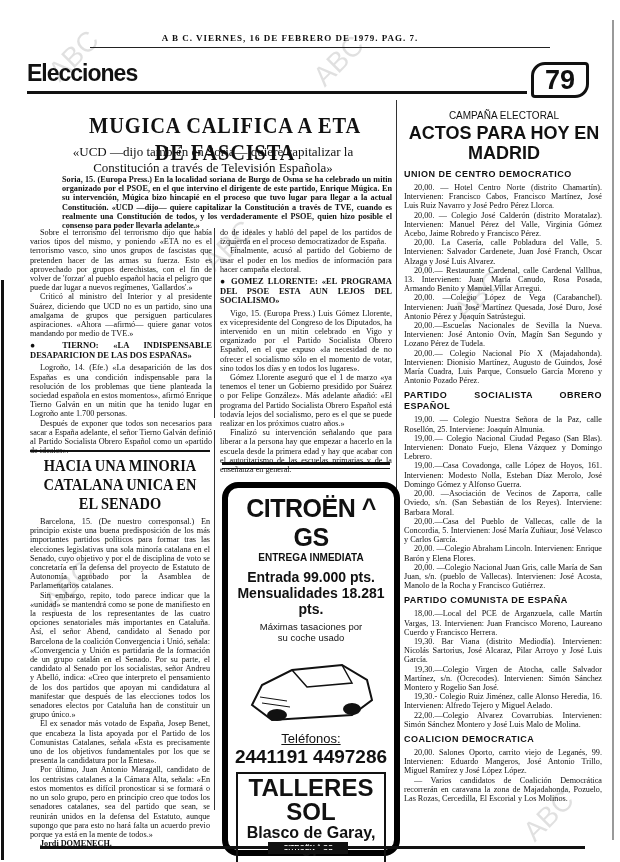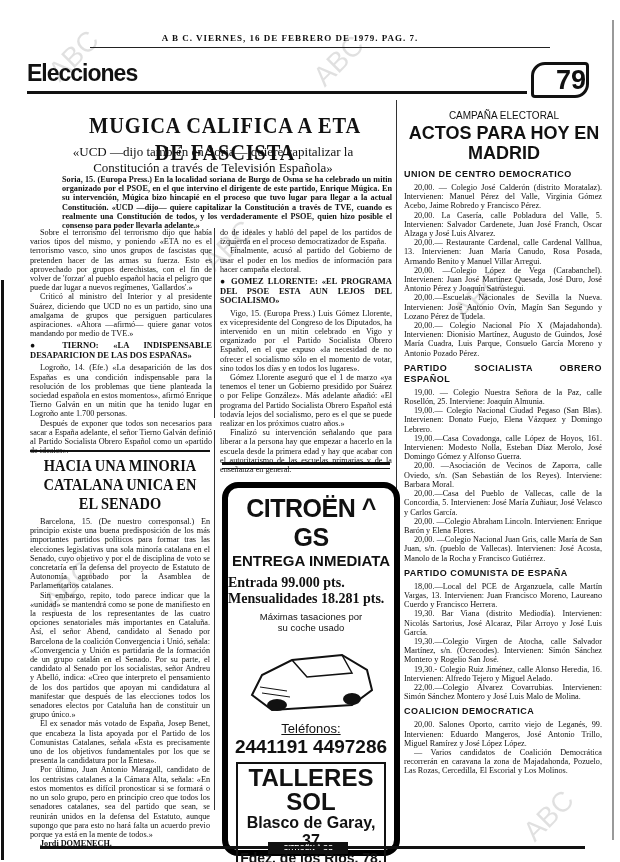--- a/index.html
+++ b/index.html
@@ -2,33 +2,33 @@
 <html><head>
 <meta charset="utf-8">
 <style>
   html,body{margin:0;padding:0;background:#fff;}
   body{width:620px;height:862px;position:relative;overflow:hidden;font-family:"DejaVu Serif",serif;color:#111;}
   .abs{position:absolute;}
   .dateline{left:150px;top:33px;width:280px;font-size:9px;font-weight:bold;letter-spacing:1px;text-align:center;font-family:"Liberation Serif",serif;}
   .rule-top{left:90px;top:47px;width:460px;height:1px;background:#222;}
   .section{left:27px;top:58px;font-family:"Liberation Sans",sans-serif;font-weight:900;font-size:23px;letter-spacing:-1px;line-height:30px;}
   .section-rule{left:27px;top:91px;width:500px;height:3px;background:#111;}
-  .pagenum{left:531px;top:62px;width:52px;height:30px;border:3px solid #111;border-radius:14px 4px 14px 4px;font-family:"Liberation Sans",sans-serif;font-weight:900;font-size:27px;line-height:30px;text-align:right;}
+  .pagenum{left:531px;top:62px;width:52px;height:30px;border:3px solid #111;border-radius:14px 4px 14px 4px;font-family:"Liberation Sans",sans-serif;font-weight:900;font-size:27px;line-height:30px;text-align:center;}
   .vline{background:#333;width:1px;}
   .headline{left:60px;top:112px;width:330px;text-align:center;font-family:"Liberation Serif",serif;font-weight:bold;font-size:24px;letter-spacing:1px;transform:scaleX(0.85);transform-origin:center;}
   .subhead{left:38px;top:144px;width:350px;text-align:center;font-size:13px;line-height:16px;font-family:"Liberation Serif",serif;}
   .lede{left:62px;top:175px;width:330px;font-size:8.2px;line-height:9.2px;font-weight:bold;text-align:justify;font-family:"Liberation Serif",serif;}
   .col{font-size:8.2px;line-height:9.2px;text-align:justify;font-family:"Liberation Serif",serif;}
   .col p{margin:0;text-indent:10px;}
   .subtitle{font-weight:bold;font-size:8.5px;line-height:9.5px;margin:3px 0;font-family:"Liberation Serif",serif;}
   .box-head{text-align:center;font-family:"Liberation Serif",serif;font-weight:bold;font-size:17px;line-height:19px;transform:scaleX(0.85);}
   .ad{left:222px;top:482px;width:166px;height:362px;border:6px solid #000000;border-radius:16px;background:#fff;}
   .ad .brand{font-family:"Liberation Sans",sans-serif;font-weight:900;font-size:25px;text-align:center;margin-top:6px;letter-spacing:-0.5px;}
-  .ad .t2{font-family:"Liberation Sans",sans-serif;font-size:15px;text-align:center;font-weight:bold;}
-  .ad .t3{font-family:Liberation Serif, serif;font-size:14px;font-weight:bold;margin-top:6px;}
+  .ad .t2{font-family:"Liberation Sans",sans-serif;font-size:10px;text-align:center;font-weight:bold;}
+  .ad .t3{font-family:Liberation Sans, sans-serif;font-size:14px;text-align:center;font-weight:bold;margin-top:6px;}
   .ad .t4{font-family:"Liberation Sans",sans-serif;font-size:9.5px;text-align:center;margin-top:4px;line-height:11px;}
   .ad .phones-l{font-family:"Liberation Sans",sans-serif;font-size:13px;text-align:center;text-decoration:underline;margin-top:4px;}
   .ad .phones{font-family:"Liberation Sans",sans-serif;font-size:19px;text-align:center;font-weight:bold;}
   .ad .sol{margin:4px 8px 0 8px;border:2px solid #111;padding:2px 0 4px 0;}
   .ad .sol .n{font-family:"Liberation Sans",sans-serif;font-weight:900;font-size:24px;text-align:center;line-height:24px;}
   .ad .sol .a{font-family:"Liberation Sans",sans-serif;font-size:16px;text-align:center;font-weight:bold;}
   .ad .sol .b{font-family:"Liberation Sans",sans-serif;font-size:14px;text-align:center;font-weight:bold;}
   .ad .foot{position:absolute;bottom:-4px;left:40px;width:80px;height:12px;background:#111;color:#fff;font-family:"Liberation Sans",sans-serif;font-size:7px;font-weight:bold;text-align:center;line-height:12px;}
   .rc-kicker{left:404px;top:110px;width:200px;text-align:center;font-family:"Liberation Sans",sans-serif;font-size:10px;}
   .rc-title{left:404px;top:123px;width:200px;text-align:center;font-family:"Liberation Sans",sans-serif;font-weight:bold;font-size:18px;line-height:20px;}
@@ -119,20 +119,21 @@
     <div class="b">Fdez. de los Ríos, 78.</div>
 
   </div>
   <div class="foot">CITROËN ^ GS</div>
 </div>
 
 <div class="abs rc-kicker">CAMPAÑA ELECTORAL</div>
 <div class="abs rc-title">ACTOS PARA HOY EN MADRID</div>
 <div class="abs rc col" style="left:404px;top:164px;width:198px;">
   <div class="rc-party">UNION DE CENTRO DEMOCRATICO</div>
+  <p>20,00. — Hotel Centro Norte (distrito Chamartín). Intervienen: Francisco Cabos, Francisco Martínez, José Luis Ruiz Navarro y José Pedro Pérez Llorca.</p>
   <p>20,00. — Colegio José Calderón (distrito Moratalaz). Intervienen: Manuel Pérez del Valle, Virginia Gómez Acebo, Jaime Robredo y Francisco Pérez.</p>
   <p>20,00. La Casería, calle Pobladura del Valle, 5. Intervienen: Salvador Cardenete, Juan José Franch, Oscar Alzaga y José Luis Alvarez.</p>
   <p>20,00.— Restaurante Cardenal, calle Cardenal Vallhua, 13. Intervienen: Juan María Canudo, Rosa Posada, Armando Benito y Manuel Villar Arregui.</p>
   <p>20,00. —Colegio López de Vega (Carabanchel). Intervienen: Juan José Martínez Quesada, José Duro, José Antonio Pérez y Joaquín Satrústegui.</p>
   <p>20,00.—Escuelas Nacionales de Sevilla la Nueva. Intervienen: José Antonio Ovín, Magín San Segundo y Lozano Pérez de Tudela.</p>
   <p>20,00.— Colegio Nacional Pío X (Majadahonda). Intervienen: Dionisio Martínez, Augusto de Guindos, José María Cuadra, Luis Parque, Consuelo García Moreno y Antonio Pozado Pérez.</p>
   <div class="rc-party">PARTIDO SOCIALISTA OBRERO ESPAÑOL</div>
   <p>19,00. — Colegio Nuestra Señora de la Paz, calle Rosellón, 25. Interviene: Joaquín Almunia.</p>
   <p>19,00.— Colegio Nacional Ciudad Pegaso (San Blas). Intervienen: Donato Fuejo, Elena Vázquez y Domingo Lebrero.</p>
   <p>19,00.—Casa Covadonga, calle López de Hoyos, 161. Intervienen: Modesto Nolla, Esteban Díaz Merolo, José Domingo Gómez y Alfonso Guerra.</p>

